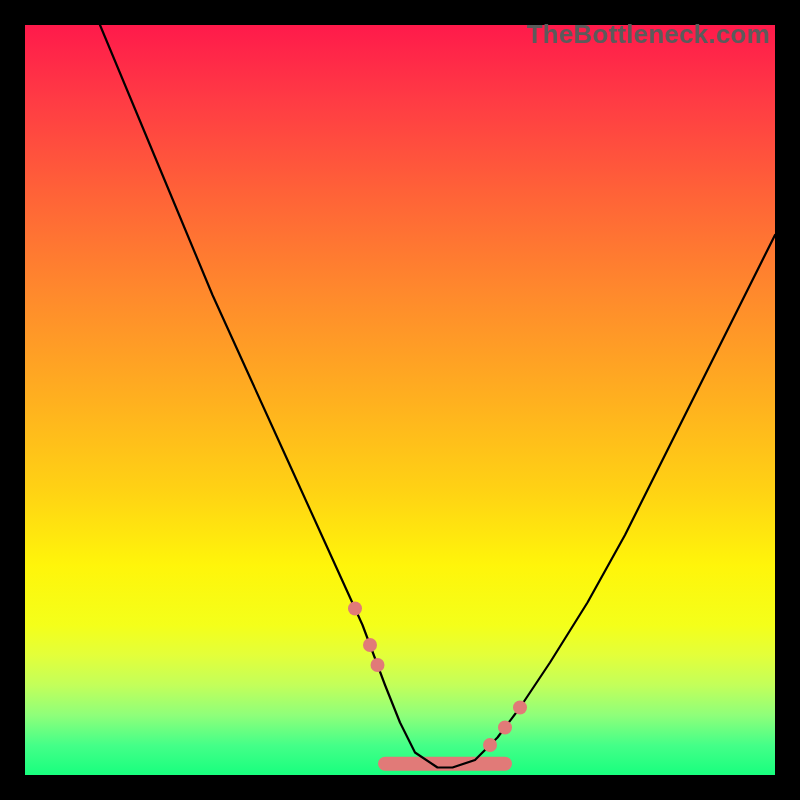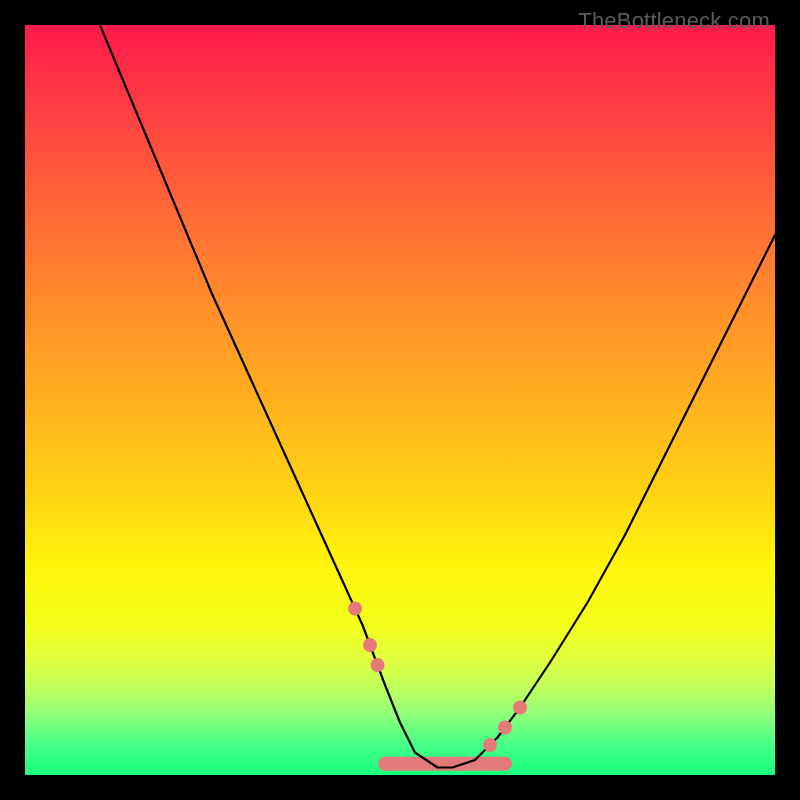--- a/index.html
+++ b/index.html
@@ -34,25 +34,25 @@
       #f4ff1a 80%,
       #e3ff3a 84%,
       #c3ff5a 88%,
       #8fff7a 92%,
       #45ff88 96%,
       #18ff7e 100%
     );
   }
   .attribution {
     position: absolute;
-    top: 8px;
+    top: 19px;
     right: 30px;
     color: #5b5b5b;
-    font-size: 22px;
-    font-weight: 400;
+    font-size: 26px;
+    font-weight: 700;
     letter-spacing: 0.2px;
     user-select: none;
   }
   svg.overlay {
     position: absolute;
     left: 0;
     top: 0;
     width: 750px;
     height: 750px;
     display: block;

